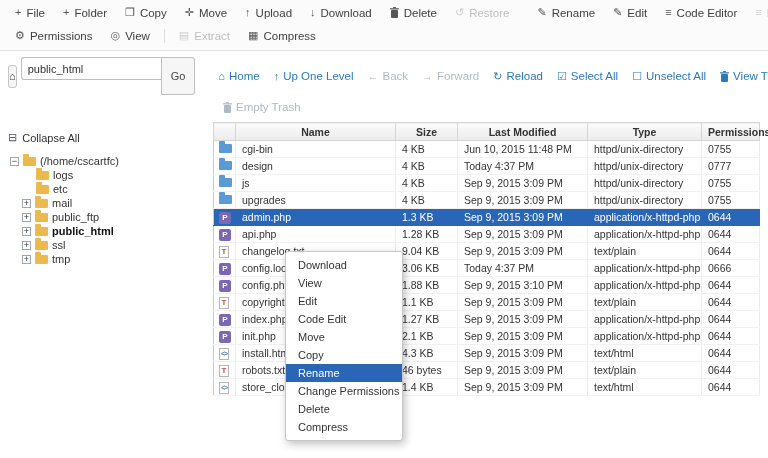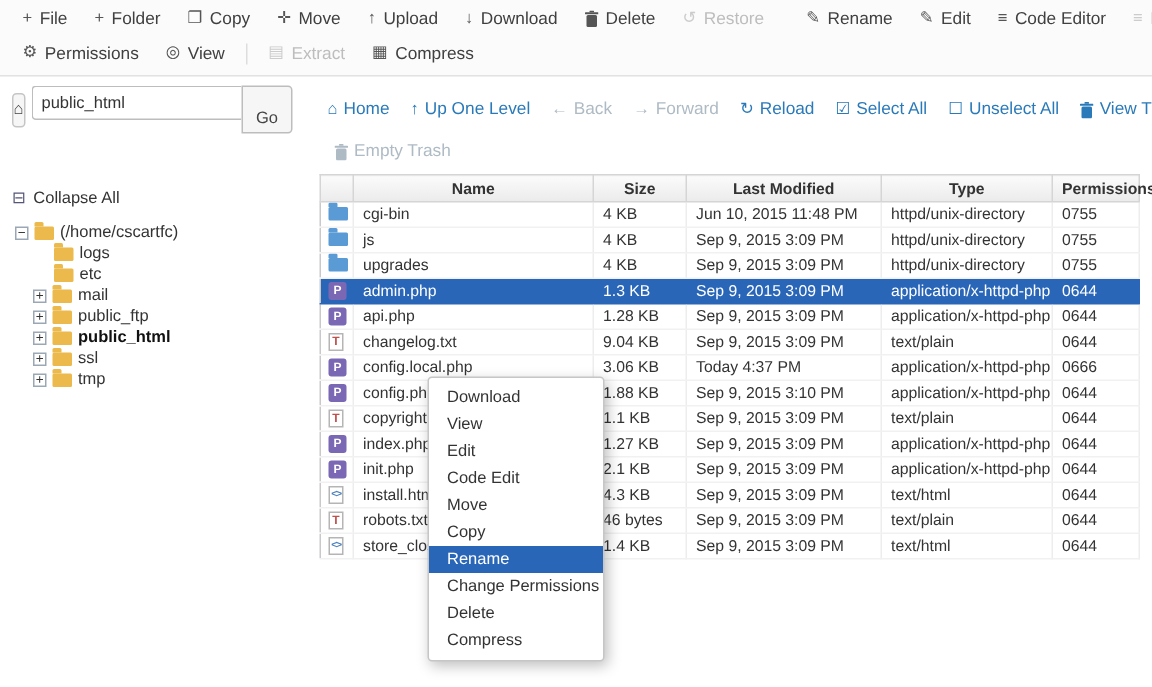--- a/index.html
+++ b/index.html
@@ -15,21 +15,21 @@
   .tb-item.disabled .ico{color:#ccc}
   .tb-sep{width:1px;height:14px;background:#ddd;margin:0 5px}
   .ico{font-size:11px;line-height:1;display:inline-flex;align-items:center}
   .ico svg{display:block}
 
   
   .navbar{display:flex;align-items:center;padding:6px 8px 4px 8px}
   .home-btn{width:28px;height:23px;border:1px solid #c5c5c5;background:#f6f6f6;border-radius:3px;font-size:13px;color:#444;cursor:pointer;display:inline-flex;align-items:center;justify-content:center}
   .input-group{display:inline-flex;margin-left:4px}
   .path-input{width:140px;height:23px;border:1px solid #bdbdbd;border-right:none;border-radius:3px 0 0 3px;padding:0 6px;font-size:11px;color:#333;font-family:inherit}
-  .go-btn{height:15px;border:1px solid #bdbdbd;background:#f6f6f6;border-radius:0 3px 3px 0;padding:15px 9px;font-size:11px;color:#444;cursor:pointer;font-family:inherit}
+  .go-btn{height:38px;border:1px solid #bdbdbd;background:#f6f6f6;border-radius:0 3px 3px 0;padding:0 9px;font-size:11px;color:#444;cursor:pointer;font-family:inherit}
   .nav-links{display:flex;align-items:center;margin-left:16px}
   .nav-link{display:inline-flex;align-items:center;gap:4px;padding:2px 7px;font-size:11.5px;color:#2a7ab9;cursor:pointer;white-space:nowrap}
   .nav-link.disabled{color:#aebbc5;cursor:default}
   .subnav{display:flex;padding:0 0 4px 216px}
 
   
   .main{display:flex;align-items:flex-start}
   .sidebar{width:213px;padding:12px 6px 0 8px;font-size:11px;color:#333;flex:none}
   .collapse-all{display:flex;gap:5px;align-items:center;margin-bottom:10px;cursor:pointer}
   .collapse-ico{color:#557;font-size:11px}
@@ -280,20 +280,28 @@
           <tr class="row">
             <td class="col-icon"><span class="fi-folder"></span></td>
             <td class="col-name">cgi-bin</td>
             <td class="col-size">4 KB</td>
             <td class="col-modified">Jun 10, 2015 11:48 PM</td>
             <td class="col-type">httpd/unix-directory</td>
             <td class="col-perms">0755</td>
           </tr>
           <tr class="row">
             <td class="col-icon"><span class="fi-folder"></span></td>
+            <td class="col-name">design</td>
+            <td class="col-size">4 KB</td>
+            <td class="col-modified">Today 4:37 PM</td>
+            <td class="col-type">httpd/unix-directory</td>
+            <td class="col-perms">0777</td>
+          </tr>
+          <tr class="row">
+            <td class="col-icon"><span class="fi-folder"></span></td>
             <td class="col-name">js</td>
             <td class="col-size">4 KB</td>
             <td class="col-modified">Sep 9, 2015 3:09 PM</td>
             <td class="col-type">httpd/unix-directory</td>
             <td class="col-perms">0755</td>
           </tr>
           <tr class="row">
             <td class="col-icon"><span class="fi-folder"></span></td>
             <td class="col-name">upgrades</td>
             <td class="col-size">4 KB</td>

